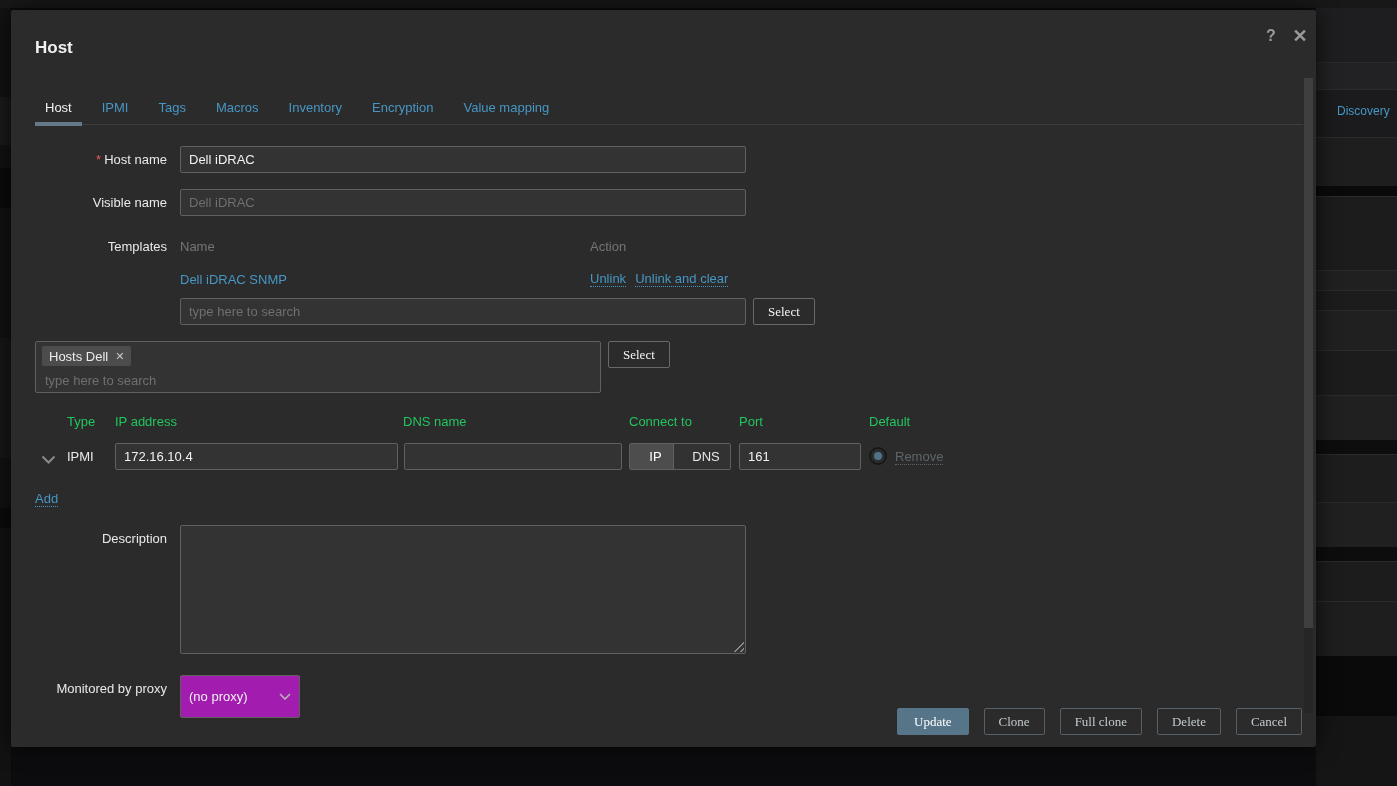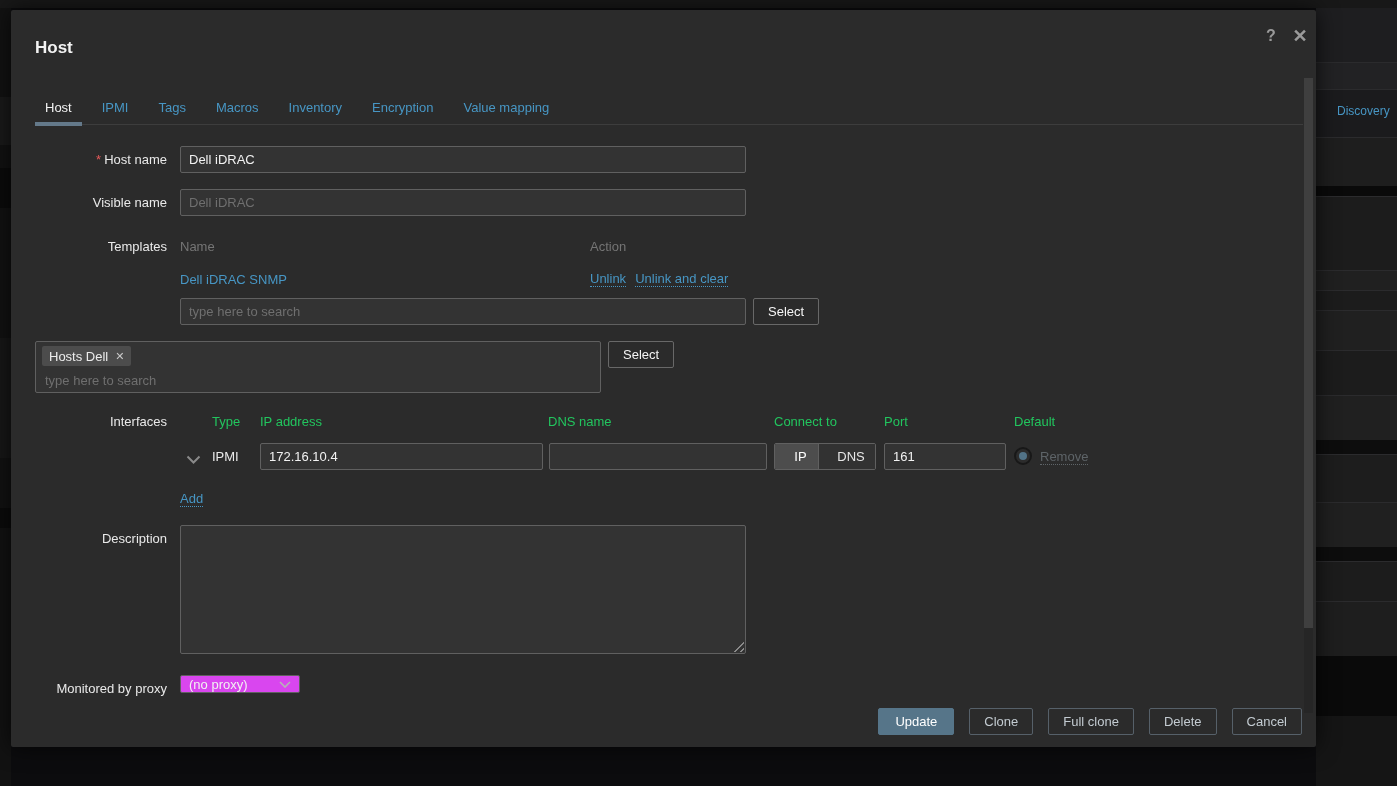--- a/index.html
+++ b/index.html
@@ -107,21 +107,21 @@
   .col-head { color:#757575; }
   .tpl-headrow { display:flex; height:18px; margin-bottom:12px; }
   .tpl-name-col { width:410px; }
   .tpl-linkrow { display:flex; height:20px; margin-bottom:9px; align-items:center; }
   a.link { color:#4796c4; text-decoration:none; cursor:pointer; }
   a.link.dotted { border-bottom:1px dotted #4796c4; }
   .tpl-actions { display:flex; gap:9px; }
   .search-row { display:flex; gap:7px; }
 
   button.btn {
-    height:27px; padding:0 14px; border-radius:2px; font-family:Liberation Sans, sans-serif;
+    height:27px; padding:0 14px; border-radius:2px; font-family:Liberation Serif, serif;
     font-size:13px; cursor:pointer; background:transparent;
     border:1px solid #566069; color:#c3cbd1;
   }
   button.btn-select { border:1px solid #686868; color:#f5f5f5; }
   button.btn-primary { background:#567589; border-color:#567589; color:#ffffff; padding:0 16px; }
 
   .groups-row { display:flex; gap:7px; }
   .multiselect {
     width:566px; height:52px; background:#333333; border:1px solid #606060; border-radius:2px;
     padding:4px 6px; cursor:text;
@@ -170,21 +170,21 @@
     position:absolute; right:2px; bottom:2px; width:10px; height:10px; pointer-events:none;
     background:
       linear-gradient(315deg,
         transparent 0 2px, #8a8a8a 2px 3.5px,
         transparent 3.5px 6px, #8a8a8a 6px 7.5px,
         transparent 7.5px);
   }
 
   
   .proxy-select {
-    width:120px; height:18px; background:#d946ef; border:1px solid #606060; border-radius:2px;
+    width:120px; height:43px; background:#a21caf; border:1px solid #606060; border-radius:2px;
     display:flex; align-items:center; justify-content:space-between;
     padding:0 8px; color:#f2f2f2; cursor:pointer;
   }
 
   
   .footer { position:absolute; top:698px; right:14px; display:flex; gap:15px; }
 
   
   .scrollbar {
     position:absolute; top:68px; right:3px; width:9px; height:635px; background:#262626;
@@ -288,21 +288,20 @@
               <span class="chip-x">✕</span>
             </span>
             <div class="ms-placeholder">type here to search</div>
           </div>
           <button class="btn btn-select">Select</button>
         </div>
       </div>
     </div>
 
     <div class="frow mb-ifaces">
-      <div class="lbl toprow">Interfaces</div>
       <div class="fields">
         <div class="if-heads">
           <span style="left:32px">Type</span>
           <span style="left:80px">IP address</span>
           <span style="left:368px">DNS name</span>
           <span style="left:594px">Connect to</span>
           <span style="left:704px">Port</span>
           <span style="left:834px">Default</span>
         </div>
         <div class="if-row">

